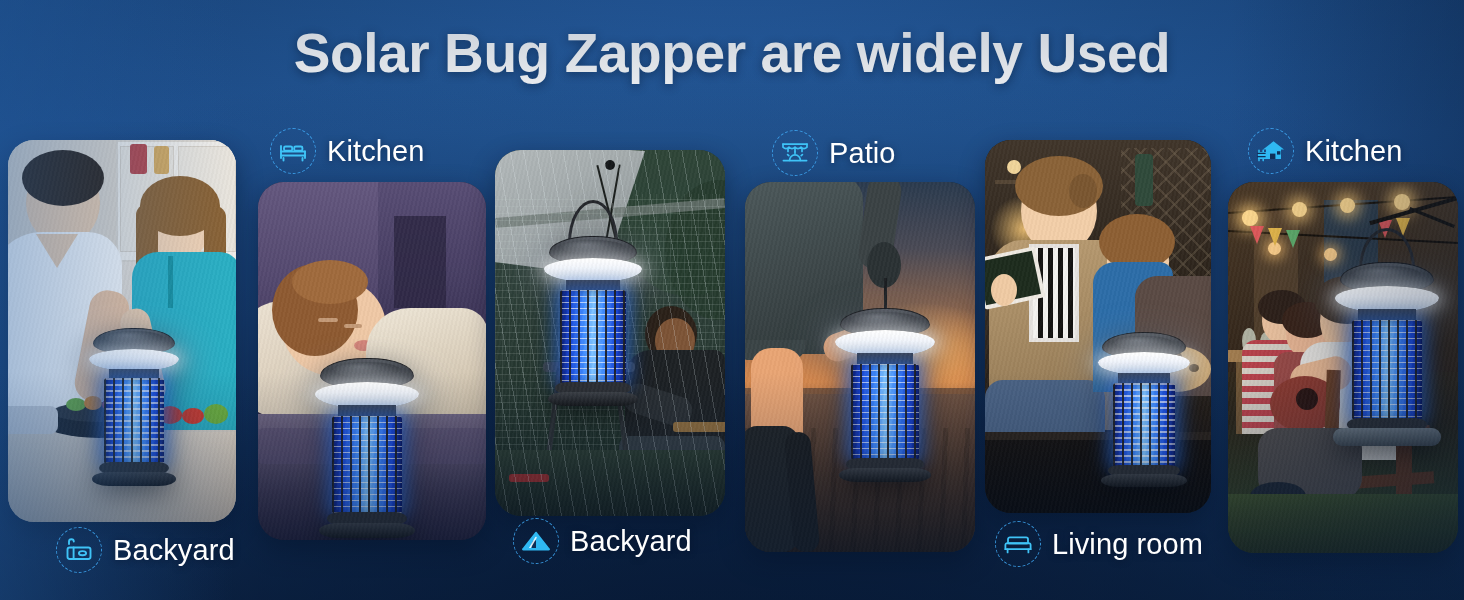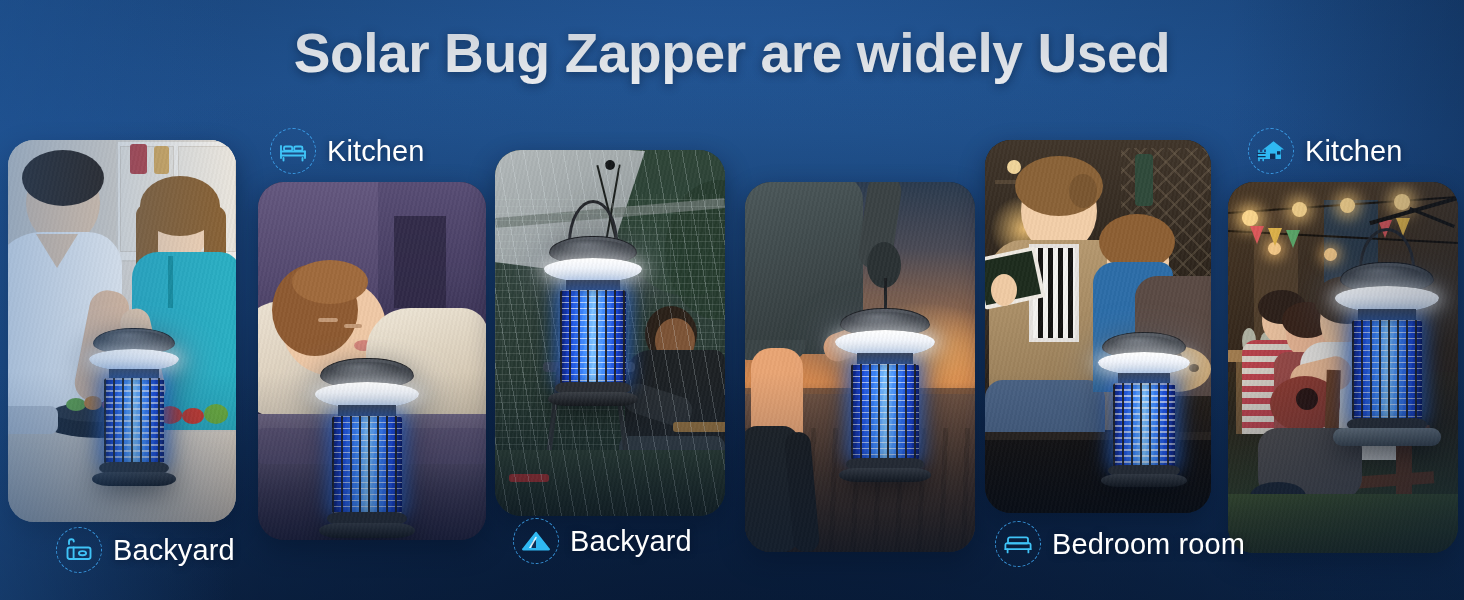--- a/index.html
+++ b/index.html
@@ -504,34 +504,52 @@
         <path d="M15 3.5 L27.5 19.5 H2.5 Z" fill="#2fb8f2"></path>
         <path d="M15 3.5 L27.5 19.5 H2.5 Z" stroke="#2fb8f2" stroke-width="1.6" stroke-linejoin="round"></path>
         <path d="M15 19.5 V11.2 A4.3 4.3 0 0 0 10.7 15.5 V19.5 Z" fill="#0d2d55"></path>
         <path d="M8.6 19.5 L15 8.5" stroke="#ffffff" stroke-width="1.5" stroke-linecap="round" opacity="0.85"></path>
         <rect x="1.2" y="19" width="27.6" height="2.4" rx="1.2" fill="#2fb8f2"></rect>
       </svg>
     </span>
     <span class="cap-text">Backyard</span>
   </div>
 
+  <div class="caption" style="left:772px; top:130px;">
+    <span class="cap-icon">
+      <span class="dashring"></span>
+      <svg width="30" height="26" viewBox="0 0 30 26" fill="none" stroke="#3fc3f7" stroke-width="1.7" stroke-linecap="round" stroke-linejoin="round">
+        <path d="M3 4.2 H27"></path>
+        <path d="M3 4.2 V7.2 q3 3 6 0 q3 3 6 0 q3 3 6 0 q3 3 6 0 V4.2"></path>
+        <path d="M8 9.4 V11.4"></path>
+        <path d="M15 9.4 V11.4"></path>
+        <path d="M22 9.4 V11.4"></path>
+        <path d="M9.6 20.3 a5.4 5.4 0 0 1 10.8 0"></path>
+        <path d="M15 11.8 V13.3"></path>
+        <path d="M7.6 14.6 L8.8 15.6"></path>
+        <path d="M22.4 14.6 L21.2 15.6"></path>
+        <path d="M3.4 20.6 H26.6"></path>
+      </svg>
+    </span>
+    <span class="cap-text">Patio</span>
+  </div>
 
   <div class="caption" style="left:995px; top:521px;">
     <span class="cap-icon">
       <span class="dashring"></span>
       <svg width="30" height="24" viewBox="0 0 30 24" fill="none" stroke="#3fc3f7" stroke-width="1.8" stroke-linecap="round" stroke-linejoin="round">
         <path d="M5 11.5 V7.2 a1.9 1.9 0 0 1 1.9-1.9 H23.1 A1.9 1.9 0 0 1 25 7.2 V11.5"></path>
         <path d="M6.2 11.5 H23.8"></path>
         <path d="M2.4 17.2 v-4.1 a2 2 0 0 1 2-2 h21.2 a2 2 0 0 1 2 2 v4.1"></path>
         <path d="M2.4 17.2 H27.6"></path>
         <path d="M4.6 17.4 V20.4"></path>
         <path d="M25.4 17.4 V20.4"></path>
       </svg>
     </span>
-    <span class="cap-text">Bedroom room</span>
+    <span class="cap-text">Living room</span>
   </div>
 
   <div class="caption" style="left:1248px; top:128px;">
     <span class="cap-icon">
       <span class="dashring"></span>
       <svg width="30" height="26" viewBox="0 0 30 26" fill="none">
         <path d="M17.5 3.2 L28 11.6 h-3 v9.4 h-15 V11.6 H7 Z" fill="#2fb8f2"></path>
         <rect x="14" y="15.6" width="5.4" height="5.4" fill="#0f2f58"></rect>
         <rect x="21" y="13.2" width="3.4" height="3.4" fill="#0f2f58"></rect>
         <rect x="2" y="14" width="8.6" height="7" fill="#2fb8f2"></rect>

